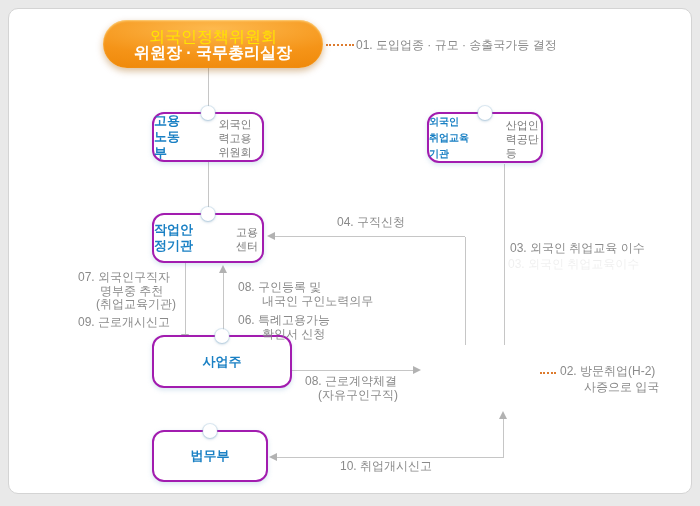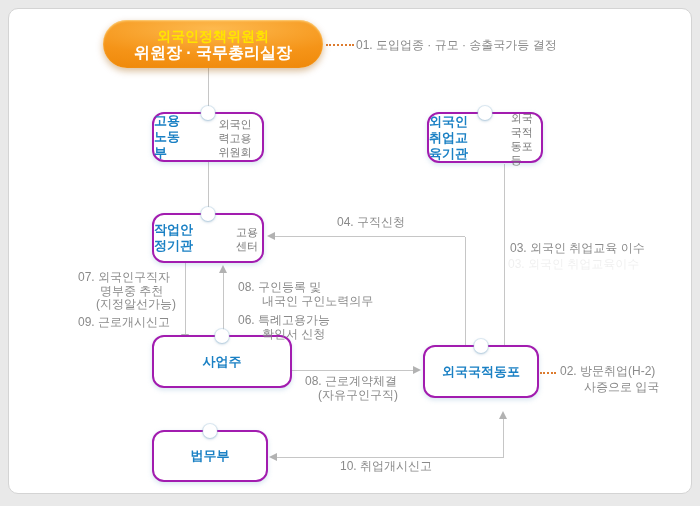--- a/index.html
+++ b/index.html
@@ -29,21 +29,21 @@
   .bluebox .bs { color:#777777; font-size:11px; line-height:14px; margin-top:2px; }
   .node { position:absolute; left:50%; top:-8px; margin-left:-7px; width:14px; height:14px;
           background:#ffffff; border-radius:50%;
           box-shadow:0 0 0 1px rgba(160,195,220,0.30), 0 1px 3px rgba(110,150,180,0.55); }
 
   
   #pill { position:absolute; left:103px; top:20px; width:220px; height:48px; border-radius:24px;
           background:radial-gradient(ellipse 130% 110% at 50% 18%, #fdb94e 0%, #f59418 50%, #ec8302 100%);
           box-shadow:0 3px 7px rgba(160,90,0,0.40), inset 0 1px 2px rgba(255,230,160,0.7);
           display:flex; flex-direction:column; align-items:center; justify-content:center; z-index:2; }
-  #pill .pt { color:#ffe400; font-weight:bold; font-size:14px; line-height:17px; }
+  #pill .pt { color:#ffe400; font-weight:normal; font-size:16px; line-height:17px; }
   #pill .ps { color:#ffffff; font-weight:bold; font-size:16px; line-height:15px; }
 
   
   .lbl { position:absolute; color:#8a8a8a; font-size:12px; line-height:13px; white-space:nowrap; z-index:3; }
   .ghost { opacity:0.13; }
 </style>
 </head>
 <body>
 
 <div id="stage">
@@ -82,39 +82,35 @@
   </div>
 
   <div class="bluebox" style="left:152px;top:112px;width:112px;height:50px">
     <div class="node"></div>
     <div class="bt">고용노동부</div>
     <div class="bs">외국인력고용위원회</div>
   </div>
 
   <div class="bluebox" style="left:427px;top:112px;width:116px;height:51px">
     <div class="node"></div>
-    <div class="bt" style="font-size:13px">외국인 취업교육기관</div>
-    <div class="bs">외국국적동포 등</div>
+    <div class="bt" style="font-size:10px">외국인 취업교육기관</div>
+    <div class="bs">산업인력공단 등</div>
   </div>
 
   <div class="bluebox" style="left:152px;top:213px;width:112px;height:50px">
     <div class="node"></div>
     <div class="bt">작업안정기관</div>
     <div class="bs">고용센터</div>
   </div>
 
   <div class="bluebox" style="left:152px;top:335px;width:140px;height:53px">
     <div class="node"></div>
     <div class="bt">사업주</div>
   </div>
 
-  <div class="bluebox" style="left:423px;top:345px;width:116px;height:53px">
-    <div class="node"></div>
-    <div class="bt">외국국적동포</div>
-  </div>
 
   <div class="bluebox" style="left:152px;top:430px;width:116px;height:52px">
     <div class="node"></div>
     <div class="bt">법무부</div>
   </div>
 
   <div class="lbl" style="left:356px;top:39px">01. 도입업종 · 규모 · 송출국가등 결정</div>
 
   <div class="lbl" style="left:560px;top:365px">02. 방문취업(H-2)</div>
   <div class="lbl" style="left:584px;top:381px">사증으로 입국</div>
@@ -125,21 +121,21 @@
   <div class="lbl" style="left:337px;top:216px">04. 구직신청</div>
 
   <div class="lbl" style="left:238px;top:281px">08. 구인등록 및</div>
   <div class="lbl" style="left:262px;top:295px">내국인 구인노력의무</div>
 
   <div class="lbl" style="left:238px;top:314px">06. 특례고용가능</div>
   <div class="lbl" style="left:262px;top:328px">확인서 신청</div>
 
   <div class="lbl" style="left:78px;top:271px">07. 외국인구직자</div>
   <div class="lbl" style="left:100px;top:285px">명부중 추천</div>
-  <div class="lbl" style="left:96px;top:298px">(지정알선가능)</div>
+  <div class="lbl" style="left:96px;top:298px">(취업교육기관)</div>
 
   <div class="lbl" style="left:305px;top:375px">08. 근로계약체결</div>
   <div class="lbl" style="left:318px;top:389px">(자유구인구직)</div>
 
   <div class="lbl" style="left:78px;top:316px">09. 근로개시신고</div>
 
   <div class="lbl" style="left:340px;top:460px">10. 취업개시신고</div>
 </div>
 
 </body></html>

